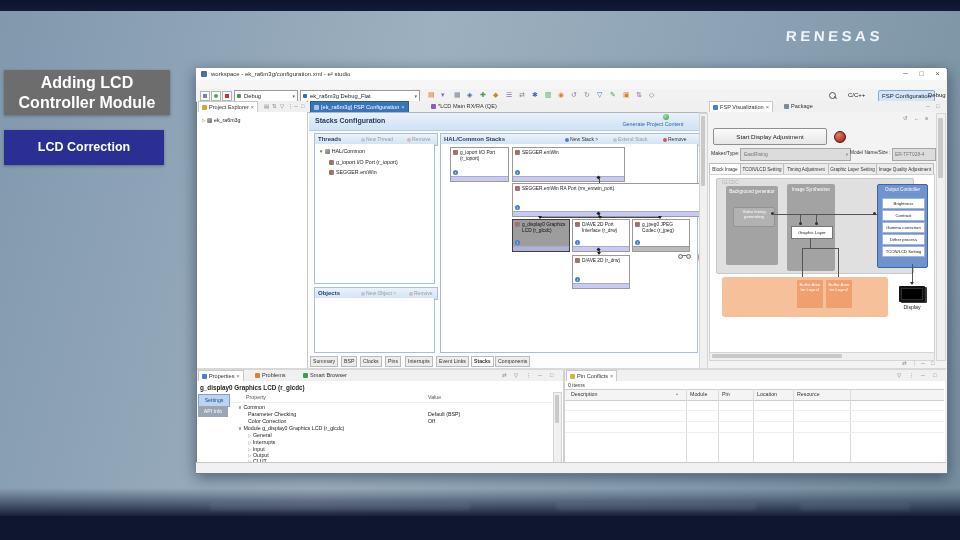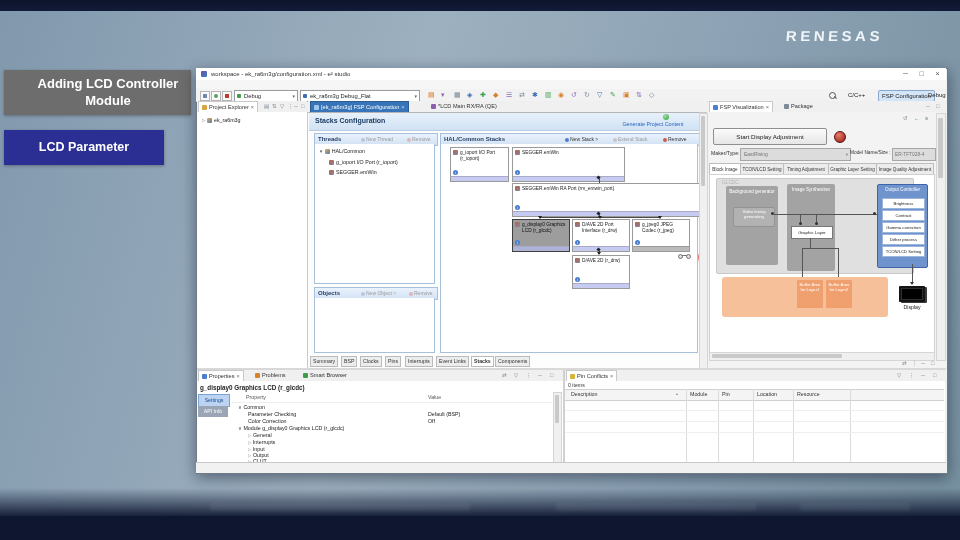--- a/index.html
+++ b/index.html
@@ -6,21 +6,21 @@
   body{width:960px;height:540px;overflow:hidden;font-family:"Liberation Sans",sans-serif;}
   .stage{position:relative;width:960px;height:540px;background:linear-gradient(105deg,#8198ad 0%,#9db0bf 40%,#8ba1b3 70%,#76909f 100%);overflow:hidden;}
   .abs{position:absolute;}
   
   .bar-top{left:0;top:0;width:960px;height:11px;background:linear-gradient(#0c142c,#121b38);}
   .bar-bottom{left:0;top:516px;width:960px;height:24px;background:#0e1630;}
   .bottom-fade{left:0;top:488px;width:960px;height:28px;background:linear-gradient(rgba(14,22,48,0),rgba(14,22,48,.92));}
   .ghost{background:rgba(215,225,240,.07);filter:blur(1.5px);border-radius:2px;}
   
   .callout{color:#fff;font-weight:bold;display:flex;align-items:center;justify-content:center;text-align:center;line-height:1.25;box-shadow:0 1px 3px rgba(0,0,0,.3);}
-  .callout.gray{background:#6d6d6d;font-size:13px;padding-left:21px;}
+  .callout.gray{background:#6d6d6d;font-size:16px;}
   .callout.blue{background:#2b2f93;font-size:12.5px;}
   .logo{color:rgba(250,252,255,.92);font-size:15px;font-weight:bold;letter-spacing:3.5px;transform:scaleY(.95) skewX(-4deg);}
   
   .window{left:196px;top:68px;width:750px;height:404px;background:#eef0f2;border:1px solid #707a86;box-shadow:0 4px 14px rgba(5,10,30,.45);}
   .titlebar{left:196px;top:68px;width:750px;height:12px;background:#fff;border-bottom:1px solid #dcdcdc;}
   .title-ico{left:201px;top:71px;width:6px;height:6px;background:linear-gradient(135deg,#6a4ea3,#3f7fc1);border-radius:1px;}
   .title-txt{left:211px;top:68px;height:12px;line-height:12px;font-size:6px;color:#333;}
   .winbtn{top:68px;width:15px;height:12px;line-height:12px;text-align:center;font-size:7px;color:#555;}
   .menubar{left:196px;top:80px;width:750px;height:9px;background:#f6f6f6;}
   .menubar span{display:inline-block;padding:0 4px;font-size:6px;line-height:9px;color:#222;}
@@ -99,21 +99,21 @@
   <div class="abs bottom-fade"></div>
   <div class="abs bar-bottom"></div>
   <div class="abs ghost" style="left:210px;top:503px;width:260px;height:8px;"></div>
   <div class="abs ghost" style="left:556px;top:503px;width:200px;height:8px;"></div>
   <div class="abs ghost" style="left:800px;top:503px;width:110px;height:8px;"></div>
 
   <div class="abs callout gray" style="left:4px;top:70px;width:166px;height:45px;">
       <span>Adding LCD Controller Module</span>
     </div>
   <div class="abs callout blue" style="left:4px;top:130px;width:160px;height:35px;">
-      <span>LCD Parameter</span>
+      <span>LCD Correction</span>
     </div>
 
   <div class="abs logo" style="left:786px;top:27px;">RENESAS</div>
 
   <div class="abs window"></div>
 
   <div class="abs titlebar"></div>
   <div class="abs title-ico"></div>
   <div class="abs title-txt">workspace - ek_ra6m3g/configuration.xml - e² studio</div>
   <span class="abs winbtn" style="left:898px;">─</span>

